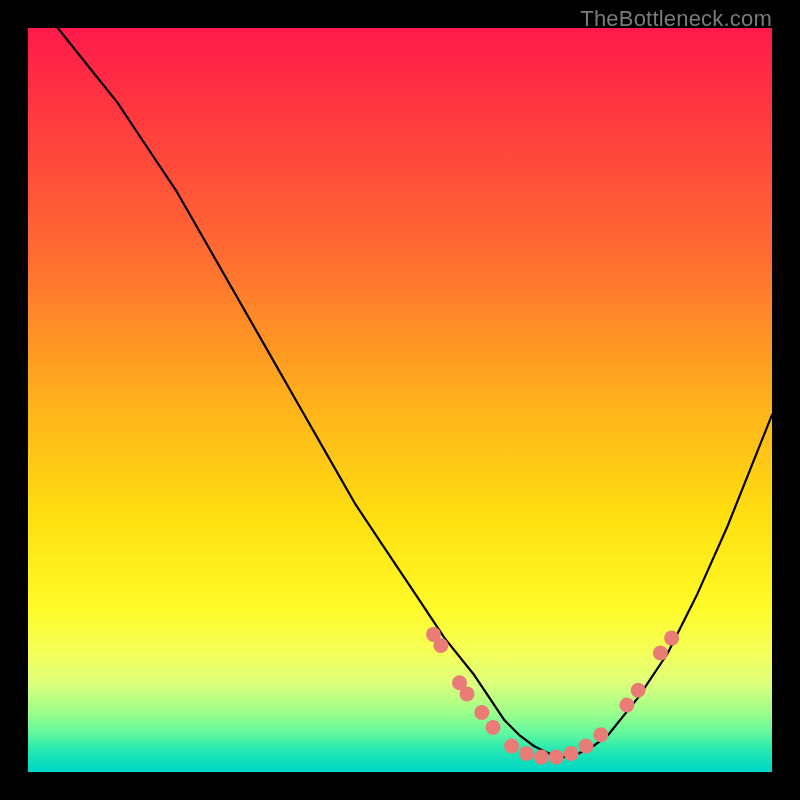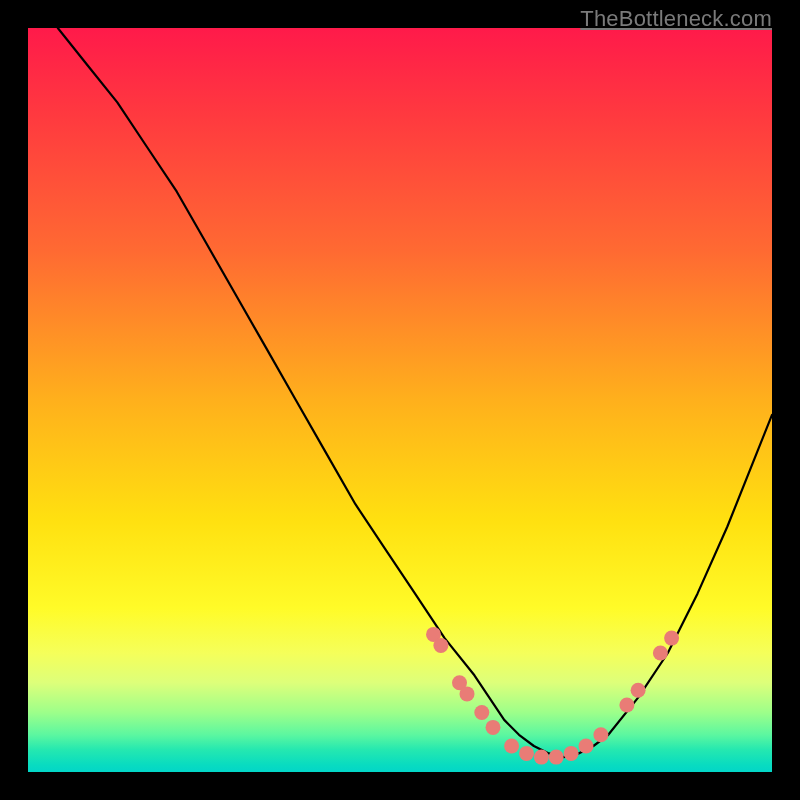--- a/index.html
+++ b/index.html
@@ -41,21 +41,20 @@
       #02d6c8 100%);
   }
   .attribution {
     position: absolute;
     top: 6px;
     right: 28px;
     color: #7a7a7a;
     font-size: 22px;
     font-weight: 500;
     letter-spacing: 0.2px;
-    text-decoration: underline;
   }
   svg.curve {
     position: absolute;
     left: 0;
     top: 0;
     width: 744px;
     height: 744px;
   }
   .dot {
     fill: #e97c76;

